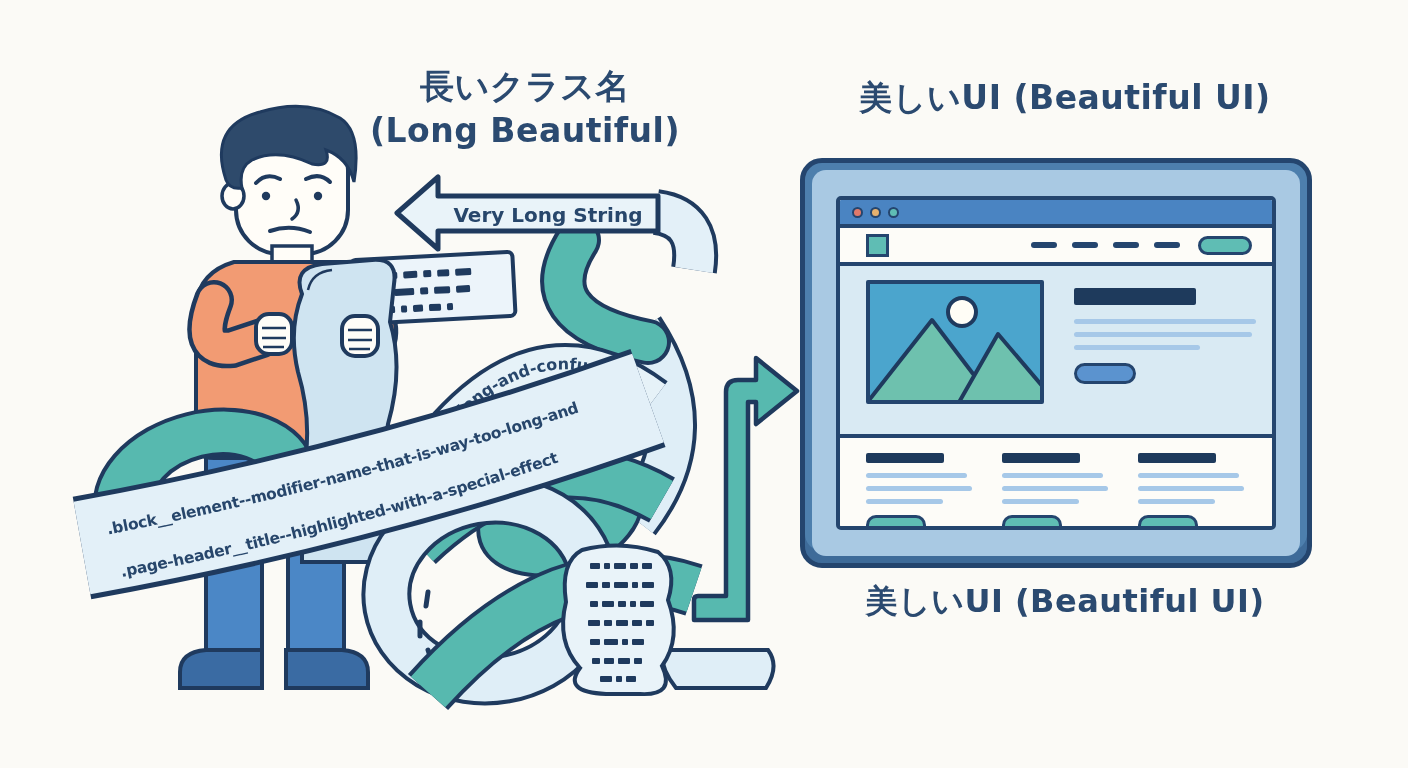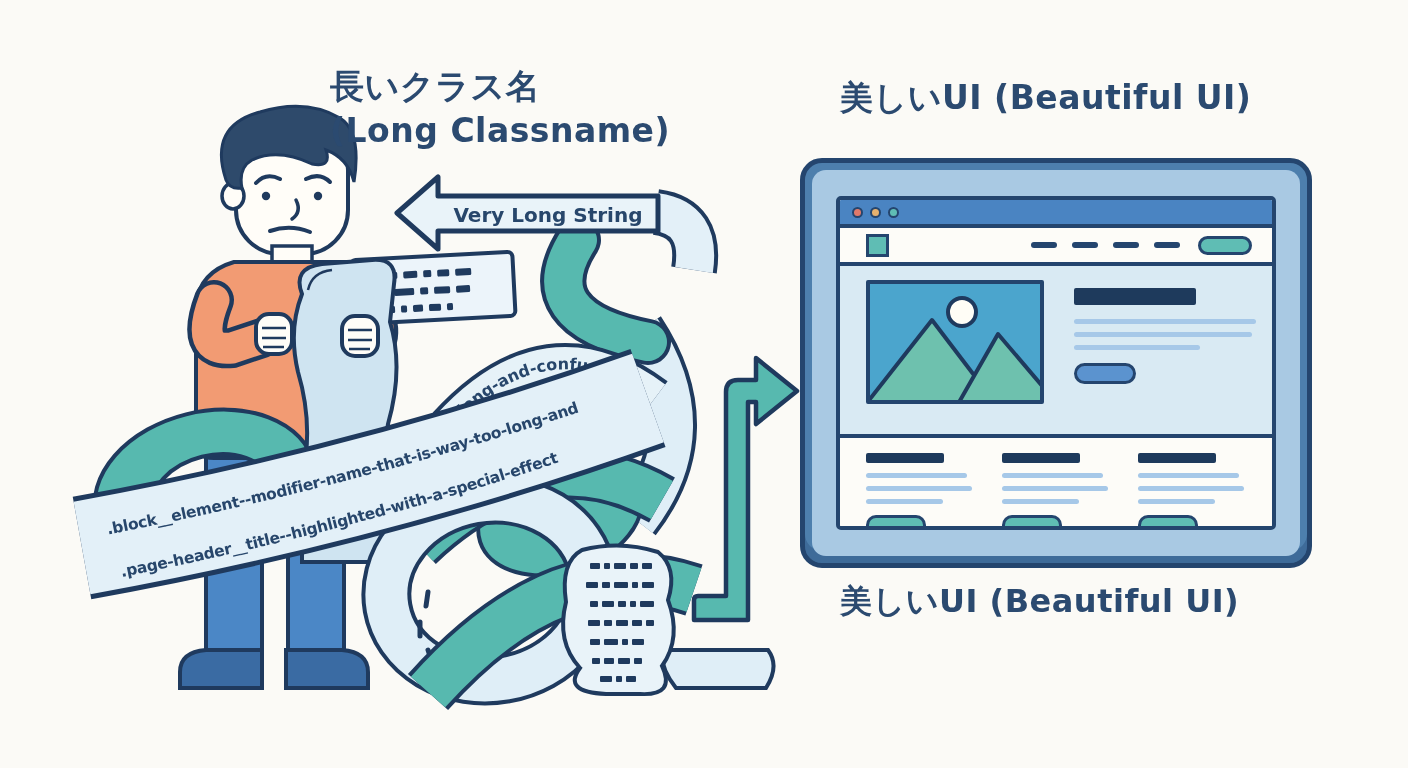--- a/index.html
+++ b/index.html
@@ -3,21 +3,21 @@
 <meta charset="utf-8">
 <style>
   html,body{margin:0;padding:0;}
   .stage{
     position:relative;width:1408px;height:768px;overflow:hidden;
     background:#fbfaf6;
     font-family:"DejaVu Sans","Liberation Sans",sans-serif;
   }
   .illus{position:absolute;left:0;top:0;}
   .hand-title{
-    position:absolute;text-align:left;color:#2b4a70;font-weight:bold;
+    position:absolute;text-align:center;color:#2b4a70;font-weight:bold;
     line-height:1.32;letter-spacing:.5px;
   }
   .title-long{left:330px;top:64px;width:390px;font-size:34px;}
   .title-long .en{font-size:33px;}
   .title-tr{left:840px;top:76px;width:450px;font-size:33px;}
   .title-br{left:840px;top:580px;width:450px;font-size:32px;}
 
   
   .browser-frame{
     position:absolute;left:800px;top:158px;width:512px;height:410px;
@@ -257,21 +257,21 @@
     <path d="M694,620 L694,600 Q694,596 698,596 L726,596 L726,392 Q726,380 738,380 L756,380 L756,358 L797,391 L756,424 L756,402 L748,402 L748,620 Z" fill="#57b9af" stroke="#1f3a5e" stroke-width="4.5" stroke-linejoin="round"></path>
 
     <g>
       <polygon points="397,213 438,177 438,196 658,196 658,231 438,231 438,249" fill="#e9f3f9" stroke="#1f3a5e" stroke-width="5" stroke-linejoin="round"></polygon>
       <text x="548" y="222" text-anchor="middle" font-size="20" font-weight="bold" fill="#27466b">Very Long String</text>
     </g>
   </svg>
 
   <div class="hand-title title-long">
     <div>長いクラス名</div>
-    <div class="en">(Long Classname)</div>
+    <div class="en">(Long Beautiful)</div>
   </div>
   <div class="hand-title title-tr">美しいUI (Beautiful UI)</div>
   <div class="hand-title title-br">美しいUI (Beautiful UI)</div>
 
   <div class="browser-frame">
     <div class="browser-bezel">
       <div class="browser-window">
 
         <div class="titlebar">
           <div class="dot red"></div>

